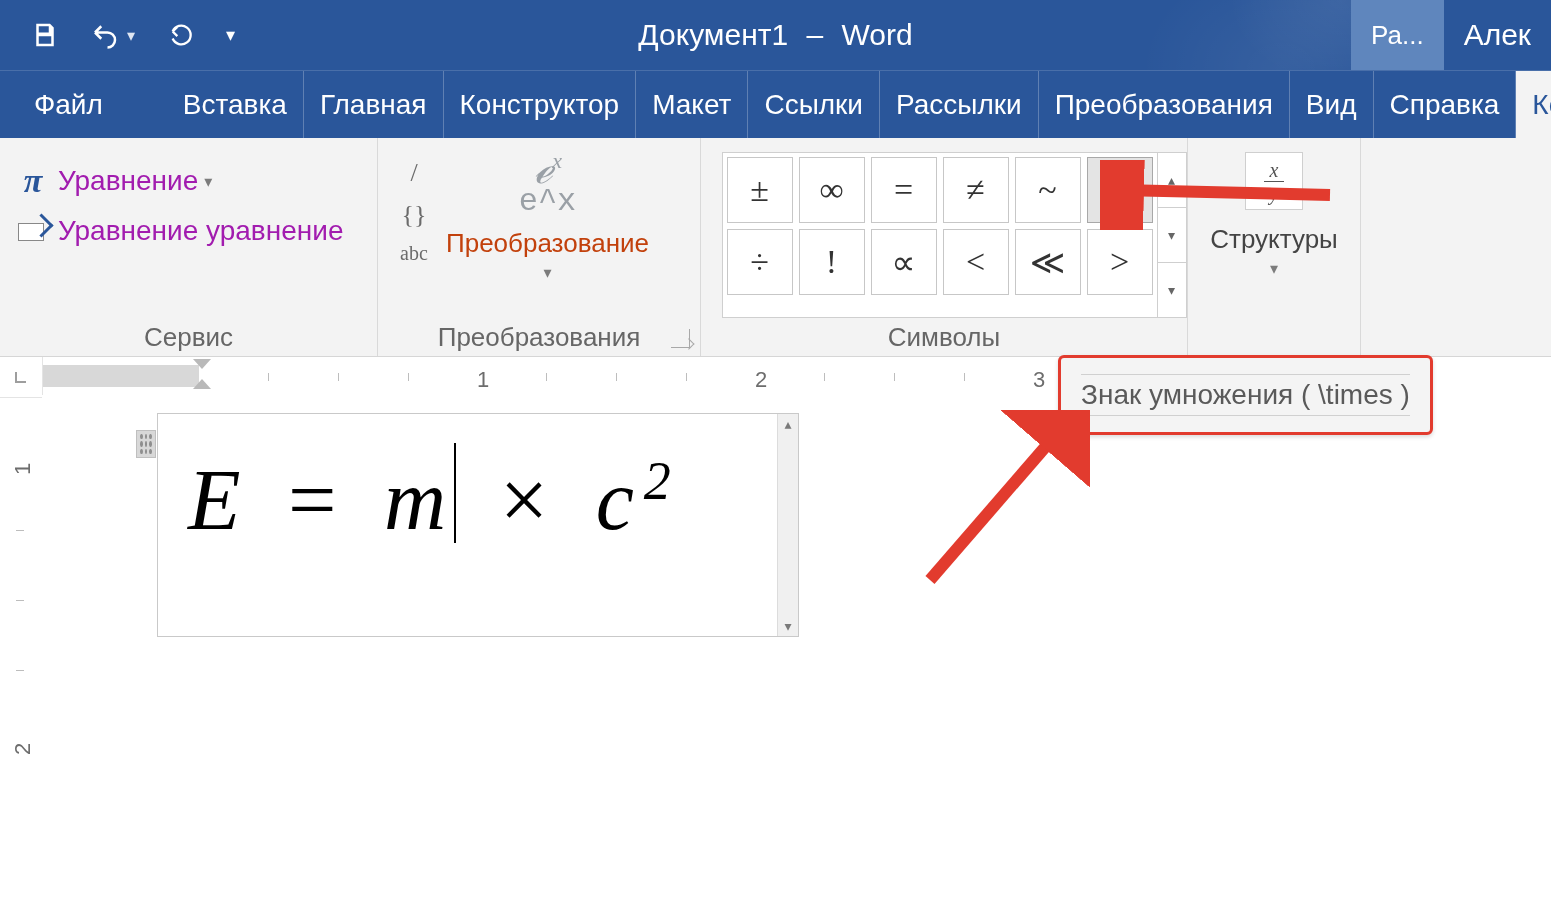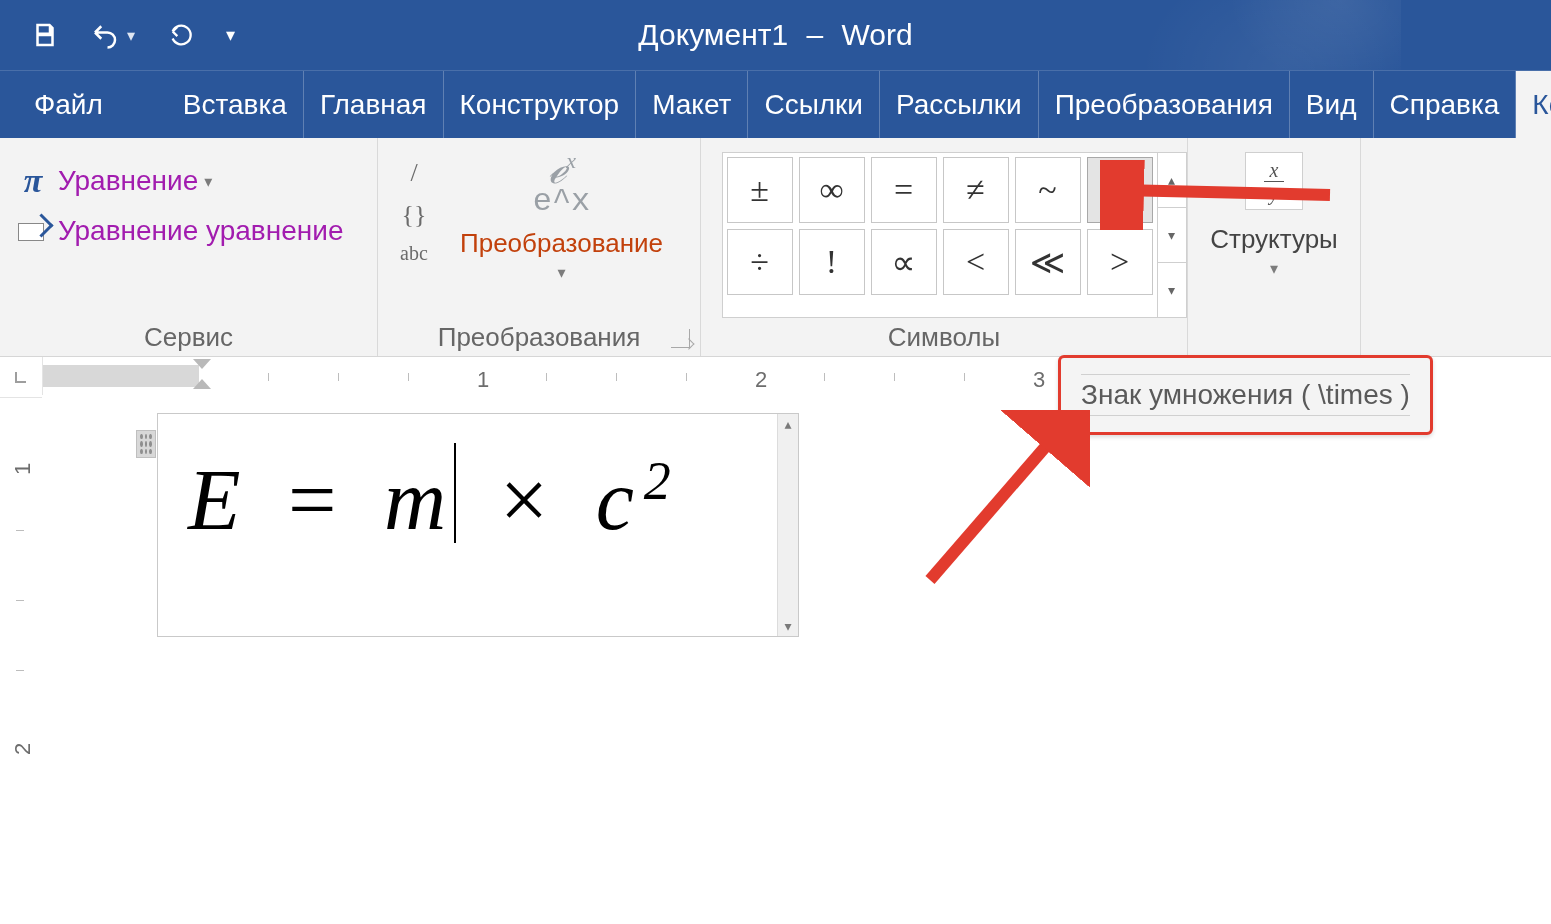--- a/index.html
+++ b/index.html
@@ -44,21 +44,21 @@
   .ink-ico{width:30px;height:24px;display:inline-block;position:relative}
   .ink-ico:before{content:"";position:absolute;left:0;top:4px;width:24px;height:16px;background:#fff;border:1px solid #888}
   .ink-ico:after{content:"";position:absolute;right:-2px;top:-2px;width:14px;height:14px;border-top:3px solid #2a569a;border-right:3px solid #2a569a;transform:rotate(45deg)}
   .dd-caret{margin-left:6px;color:#7c7c7c;font-size:16px}
 
   
   .g-conv{width:322px}
   .conv-inner{padding:14px 0 0 16px;display:flex}
   .conv-small{display:flex;flex-direction:column;gap:12px;margin-top:6px}
   .conv-small .mini{font-family:"Cambria Math",serif;font-size:26px;color:#6b6b6b;width:40px;text-align:center;cursor:pointer}
-  .conv-big{display:flex;flex-direction:column;align-items:center;margin-left:26px;cursor:pointer}
+  .conv-big{display:flex;flex-direction:column;align-items:center;margin-left:12px;cursor:pointer}
   .ex-ico{font-family:"Cambria Math","Times New Roman",serif;font-size:42px;color:#9aa0a6;line-height:0.8;font-style:italic}
   .ex-ico .sup{font-size:22px;vertical-align:super}
   .ex-sub{font-family:Liberation Mono, monospace;font-size:32px;color:#9aa0a6;margin-top:-4px}
   .conv-label{font-size:26px;color:#c2410c;margin-top:8px}
   .conv-caret{color:#7c7c7c;font-size:16px;margin-top:4px}
 
   
   .g-symbols{flex:0 0 486px}
   .sym-gallery{margin:14px 0 0 20px;display:flex;border:1px solid #cfcfcf;background:#fff}
   .sym-grid{display:grid;grid-template-columns:repeat(6,66px);grid-template-rows:66px 66px;gap:6px;padding:4px}
@@ -136,20 +136,28 @@
     </span>
     <span class="qat-item">
       <span style="color:#fff;font-size:18px">▾</span>
     </span>
   </div>
   <div class="title-center">
     <span>Документ1</span>
     <span class="dash">–</span>
     <span>Word</span>
   </div>
+  <div class="user-area">
+    <div class="user-tab light">
+      <span>Ра...</span>
+    </div>
+    <div class="user-tab">
+      <span class="user-name">Алек</span>
+    </div>
+  </div>
 </div>
 
 <div class="tabs">
   <div class="tab file">Файл</div>
   <div class="tab">Вставка</div>
   <div class="tab">Главная</div>
   <div class="tab">Конструктор</div>
   <div class="tab">Макет</div>
   <div class="tab">Ссылки</div>
   <div class="tab">Рассылки</div>

